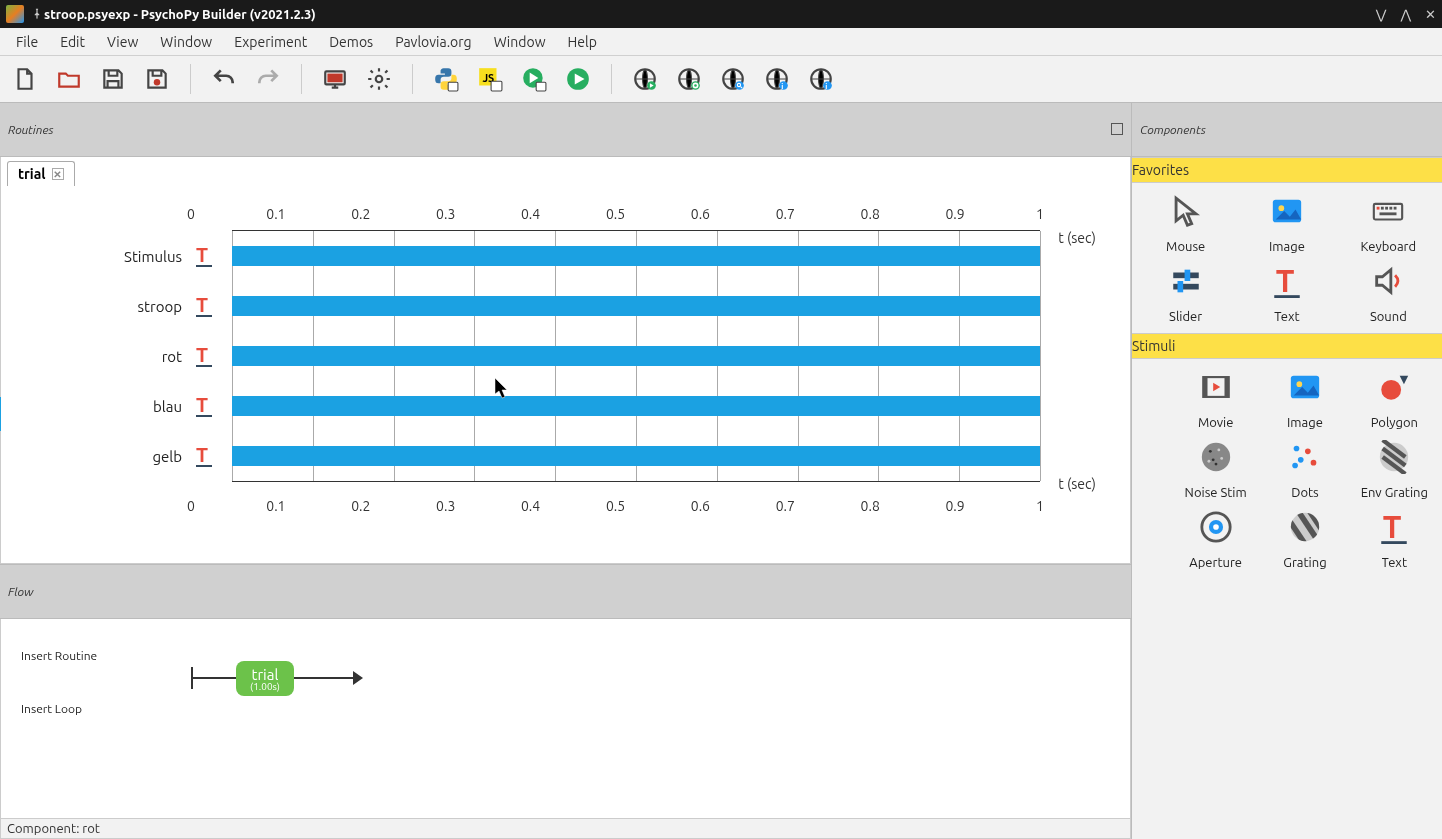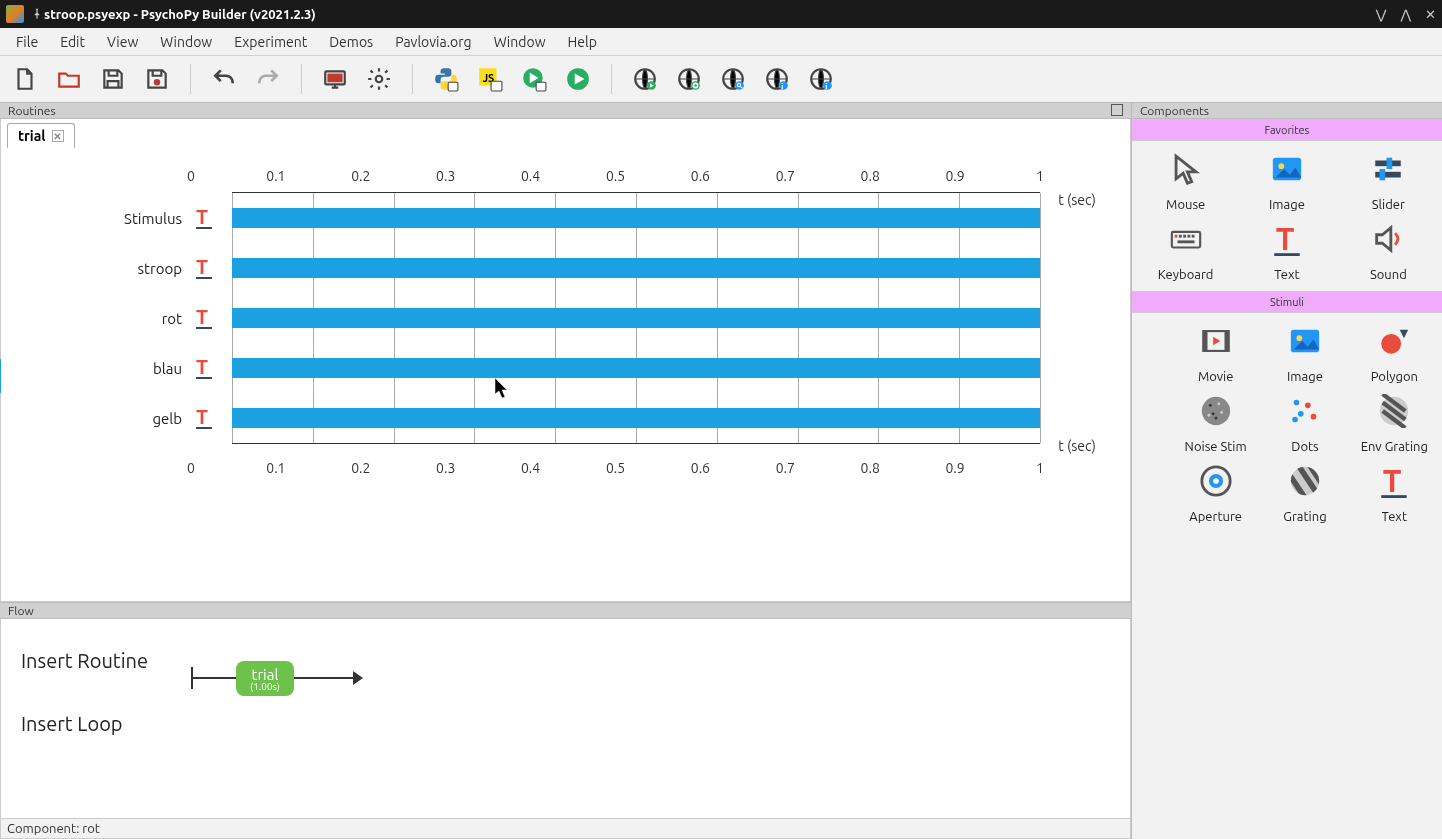--- a/index.html
+++ b/index.html
@@ -22,21 +22,21 @@
 .toolbar { background: #f2f2f2; height: 46px; display: flex; align-items: center; padding: 0 10px; gap: 14px; }
 .toolbar .tb-sep { width: 1px; height: 30px; background: #ccc; margin: 0 4px; }
 .toolbar .tb-btn { width: 30px; height: 30px; display: flex; align-items: center; justify-content: center; cursor: pointer; }
 .toolbar svg { width: 26px; height: 26px; }
 
 
 .main { flex: 1; display: flex; min-height: 0; }
 .left-col { flex: 1; display: flex; flex-direction: column; min-width: 0; }
 
 
-.panel-header { background: #d0d0d0; color: #333; font-size: 12px; padding: 1px 8px; display: flex; align-items: flex-start; justify-content: space-between; border-top:1px solid #bbb; border-bottom:1px solid #bbb;}
+.panel-header { background: #d0d0d0; color: #333; font-size: 12px; padding: 20px 8px; display: flex; align-items: flex-start; justify-content: space-between; border-top:1px solid #bbb; border-bottom:1px solid #bbb;font-style:italic;}
 .panel-header .ph-icon { width:12px; height:12px; border:1px solid #555; }
 
 
 .routines { flex: 1; background: #fff; display: flex; flex-direction: column; border: 1px solid #ccc; border-top:none; position:relative; }
 .left-edge-blue { position:absolute; left:-4px; top:240px; width:4px; height:34px; background:#1ba1e2; }
 .tab-row { display: flex; align-items: center; padding: 4px 6px 0 6px; background:#fff; }
 .tab { background: #fff; border: 1px solid #aaa; border-bottom: none; padding: 4px 10px; font-size: 14px; font-weight: 700; display: flex; align-items: center; gap: 6px; border-radius: 3px 3px 0 0;}
 .tab .close-x { font-size: 10px; color: #888; border:1px solid #aaa; width:12px; height:12px; display:flex; align-items:center; justify-content:center; }
 .timeline-area { flex: 1; position: relative; padding: 20px 40px 20px 20px; font-size: 14px; color:#333; }
 .timeline { position: relative; margin-left: 170px; margin-right: 50px; }
@@ -49,33 +49,33 @@
 .track:not(:last-child){ }
 .track-label { position:absolute; left:-170px; width:120px; text-align:right; font-size: 15px; color:#222; }
 .track-icon { position:absolute; left:-40px; width:24px; height:24px; }
 .track-bar { position:absolute; left:0; right:0; height:20px; background:#1ba1e2; }
 .grid-line { position:absolute; top:0; bottom:0; width:1px; background:#aaa; }
 
 
 .flow-panel { height: 220px; background:#fff; border:1px solid #ccc; border-top:none; display:flex; flex-direction:column; }
 .flow-body { flex:1; display:flex; position:relative; }
 .flow-left { width:170px; padding:30px 10px 10px 20px; display:flex; flex-direction:column; gap:40px; }
-.flow-btn { font-size:20px; color:#222; cursor:pointer; white-space:nowrap; overflow:hidden; }
+.flow-btn { font-size:12px; color:#222; cursor:pointer; white-space:nowrap; overflow:hidden; }
 .flow-canvas { flex:1; position:relative; padding-top:30px; }
 .flow-line { position:absolute; left:20px; top:58px; width:170px; height:2px; background:#333; }
 .flow-start-tick { position:absolute; left:20px; top:48px; width:2px; height:22px; background:#333; }
 .flow-arrow { position:absolute; left:182px; top:52px; }
 .flow-node { position:absolute; left:65px; top:42px; background:#6cc24a; color:#fff; border-radius:8px; padding:6px 14px 4px 14px; text-align:center; cursor:pointer; }
 .flow-node .fn-title { font-size:15px; line-height:1; }
 .flow-node .fn-sub { font-size:10px; line-height:1; }
 .statusbar { background:#f2f2f2; border-top:1px solid #ccc; font-size:13px; color:#333; padding:2px 6px; height:20px; }
 
 
 .components { width: 311px; background:#f2f2f2; border-left:1px solid #bbb; display:flex; flex-direction:column; }
-.comp-section-header { background:#f0abfc; text-align:center; font-size:11px; padding:4px 0; color:#333; border-top:1px solid #ccc; border-bottom:1px solid #ccc; }
+.comp-section-header { background:#fde047; text-align:left; font-size:14px; padding:4px 0; color:#333; border-top:1px solid #ccc; border-bottom:1px solid #ccc; }
 .comp-grid { display:grid; grid-template-columns: repeat(3, 1fr); gap:2px; padding:6px 4px; background:#f2f2f2; }
 .comp-item { display:flex; flex-direction:column; align-items:center; gap:10px; padding:4px 2px; cursor:pointer; }
 .comp-item .ci-icon { width:40px; height:36px; display:flex; align-items:center; justify-content:center; }
 .comp-item .ci-label { font-size:13px; color:#222; text-align:center; white-space:nowrap; overflow:hidden; max-width:84px; }
 
 
 .fake-cursor { position:absolute; left:495px; top:378px; z-index:100; pointer-events:none; }
 
 </style>
 </head>
@@ -377,41 +377,41 @@
               <rect x="2" y="4" width="20" height="16" rx="2" fill="#2196f3"></rect>
               <circle cx="8" cy="10" r="2" fill="#ffd54f"></circle>
               <path d="M4 18 L10 12 L14 16 L18 11 L22 18 Z" fill="#1565c0"></path>
             </svg>
           </div>
           <div class="ci-label">Image</div>
         </div>
         <div class="comp-item">
           <div class="ci-icon">
             <svg viewBox="0 0 24 24" width="38" height="34">
-              <rect x="3" y="6" width="18" height="4" fill="#34495e"></rect>
-              <rect x="3" y="14" width="18" height="4" fill="#34495e"></rect>
-              <rect x="11" y="4" width="4" height="8" fill="#2196f3"></rect>
-              <rect x="6" y="12" width="4" height="8" fill="#2196f3"></rect>
-            </svg>
-          </div>
-          <div class="ci-label">Slider</div>
-        </div>
-        <div class="comp-item">
-          <div class="ci-icon">
-            <svg viewBox="0 0 24 24" width="38" height="34">
               <rect x="2" y="7" width="20" height="11" rx="1" fill="none" stroke="#555" stroke-width="1.5"></rect>
               <rect x="4" y="9" width="2" height="2" fill="#e74c3c"></rect>
               <rect x="7" y="9" width="2" height="2" fill="#555"></rect>
               <rect x="10" y="9" width="2" height="2" fill="#555"></rect>
               <rect x="13" y="9" width="2" height="2" fill="#555"></rect>
               <rect x="16" y="9" width="2" height="2" fill="#555"></rect>
               <rect x="6" y="13" width="12" height="2" fill="#555"></rect>
             </svg>
           </div>
           <div class="ci-label">Keyboard</div>
+        </div>
+        <div class="comp-item">
+          <div class="ci-icon">
+            <svg viewBox="0 0 24 24" width="38" height="34">
+              <rect x="3" y="6" width="18" height="4" fill="#34495e"></rect>
+              <rect x="3" y="14" width="18" height="4" fill="#34495e"></rect>
+              <rect x="11" y="4" width="4" height="8" fill="#2196f3"></rect>
+              <rect x="6" y="12" width="4" height="8" fill="#2196f3"></rect>
+            </svg>
+          </div>
+          <div class="ci-label">Slider</div>
         </div>
         <div class="comp-item">
           <div class="ci-icon">
             <svg viewBox="0 0 24 24" width="38" height="34">
               <text x="4" y="20" font-size="22" font-weight="bold" fill="#e74c3c">T</text>
               <line x1="3" y1="23" x2="21" y2="23" stroke="#34495e" stroke-width="2"></line>
             </svg>
           </div>
           <div class="ci-label">Text</div>
         </div>

